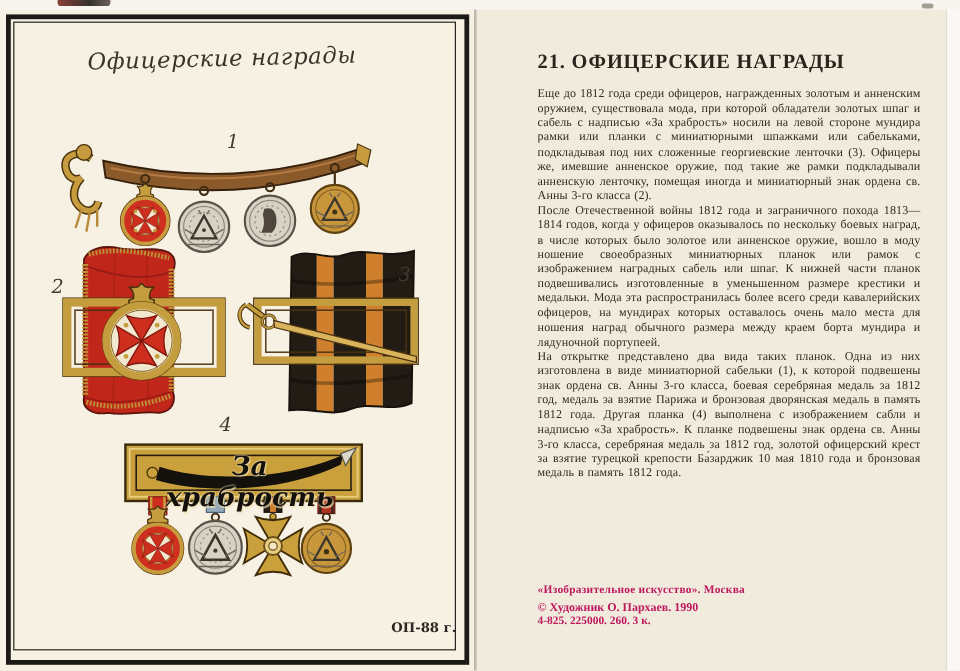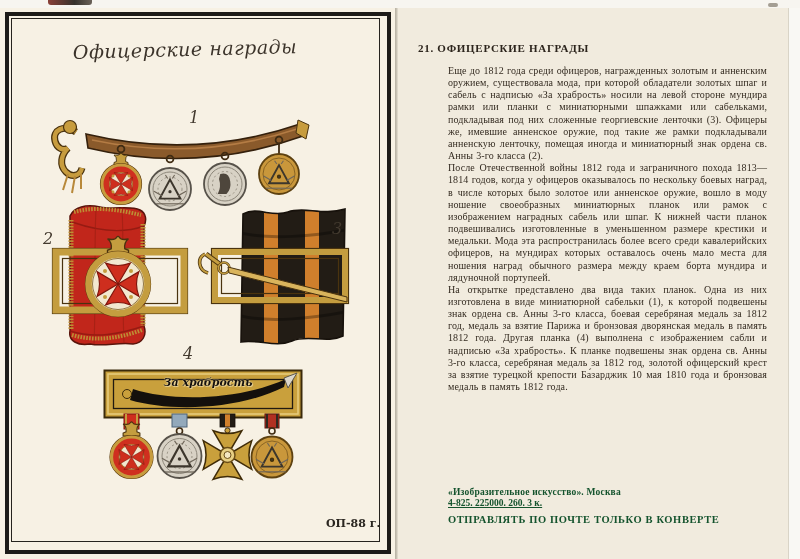--- a/index.html
+++ b/index.html
@@ -20,34 +20,34 @@
   .frame-outer{position:absolute;left:5px;top:4px;width:378px;height:534px;border:4px solid #1d1b18;}
   .frame-inner{position:absolute;left:11px;top:10px;width:367px;height:522px;border:1.2px solid #26231e;}
   .illustration-svg{position:absolute;left:0;top:0;width:395px;height:551px;}
   .lp-title{position:absolute;left:70px;top:30px;width:230px;text-align:center;
             font-family:"DejaVu Serif",serif;font-style:italic;font-size:19px;letter-spacing:.5px;
             color:#3b332a;transform:rotate(-1.5deg);}
   .fig-num{position:absolute;font-family:"DejaVu Serif",serif;font-style:italic;font-size:16px;color:#433a2f;}
   .fig-1{left:189px;top:100px;} .fig-2{left:43px;top:221px;}
   .fig-3{left:332px;top:211px;} .fig-4{left:183px;top:336px;}
   .plank-label{position:absolute;left:126px;top:368px;width:164px;text-align:center;
-               font-family:"DejaVu Serif",serif;font-style:italic;font-weight:bold;font-size:11px;color:#14100c;
+               font-family:"DejaVu Serif",serif;font-style:italic;font-weight:bold;font-size:22px;color:#14100c;
                text-shadow:0 0 2px rgba(243,226,178,.95),0 0 1px rgba(243,226,178,.95),1px 1px 0 rgba(243,226,178,.6);}
   .lp-signature{position:absolute;left:326px;top:509px;font-family:"DejaVu Serif",serif;
                 font-weight:bold;font-size:11px;color:#2a2620;}
   
   .right-page{position:absolute;left:398px;top:8px;width:390px;height:551px;background:#f1ebde;color:#30281f;}
-  .rp-heading{margin:34px 21px 0 20px;font-size:11px;font-weight:bold;letter-spacing:.7px;color:#2c241c;}
+  .rp-heading{margin:34px 21px 0 50px;font-size:17px;font-weight:bold;letter-spacing:.7px;color:#2c241c;}
   .rp-body{margin:11px 21px 0 50px;}
   .rp-body p{margin:0;font-size:10px;line-height:12.15px;font-weight:normal;text-align:justify;
              word-spacing:.6px;letter-spacing:.1px;color:#342b21;}
-  .rp-imprint{position:absolute;left:50px;top:479px;width:330px;color:#14532d;}
+  .rp-imprint{position:absolute;left:50px;top:479px;width:330px;color:#be185d;}
   .imp-publisher{font-size:9.5px;font-weight:bold;letter-spacing:.2px;}
   .imp-copyright{font-size:10px;font-weight:bold;margin-top:4px;}
-  .imp-code{font-size:9.5px;font-weight:bold;margin-top:1px;text-decoration:underline;}
+  .imp-code{font-size:9.5px;font-weight:bold;margin-top:1px;}
   .imp-notice{font-size:10.5px;font-weight:bold;letter-spacing:.6px;margin-top:6px;}
 </style>
 </head>
 <body>
 
 <div class="scan">
 
   <div class="top-strip">
     <div class="smudge-a"></div>
     <div class="smudge-b"></div>
@@ -261,17 +261,17 @@
 
   <div class="right-page">
     <h1 class="rp-heading">21. ОФИЦЕРСКИЕ НАГРАДЫ</h1>
     <div class="rp-body">
       <p>Еще до 1812 года среди офицеров, награжденных золотым и анненским оружием, существовала мода, при которой обладатели золотых шпаг и сабель с надписью «За храбрость» носили на левой стороне мундира рамки или планки с миниатюрными шпажками или сабельками, подкладывая под них сложенные георгиевские ленточки (3). Офицеры же, имевшие анненское оружие, под такие же рамки подкладывали анненскую ленточку, помещая иногда и миниатюрный знак ордена св. Анны 3-го класса (2).</p>
       <p>После Отечественной войны 1812 года и заграничного похода 1813—1814 годов, когда у офицеров оказывалось по нескольку боевых наград, в числе которых было золотое или анненское оружие, вошло в моду ношение своеобразных миниатюрных планок или рамок с изображением наградных сабель или шпаг. К нижней части планок подвешивались изготовленные в уменьшенном размере крестики и медальки. Мода эта распространилась более всего среди кавалерийских офицеров, на мундирах которых оставалось очень мало места для ношения наград обычного размера между краем борта мундира и лядуночной портупеей.</p>
       <p>На открытке представлено два вида таких планок. Одна из них изготовлена в виде миниатюрной сабельки (1), к которой подвешены знак ордена св. Анны 3-го класса, боевая серебряная медаль за 1812 год, медаль за взятие Парижа и бронзовая дворянская медаль в память 1812 года. Другая планка (4) выполнена с изображением сабли и надписью «За храбрость». К планке подвешены знак ордена св. Анны 3-го класса, серебряная медаль за 1812 год, золотой офицерский крест за взятие турецкой крепости Ба́зарджик 10 мая 1810 года и бронзовая медаль в память 1812 года.</p>
     </div>
     <div class="rp-imprint">
       <div class="imp-publisher">«Изобразительное искусство». Москва</div>
+      <div class="imp-copyright">© Художник О. Пархаев. 1990</div>
       <div class="imp-code">4-825. 225000. 260. 3 к.</div>
-      <div class="imp-notice">ОТПРАВЛЯТЬ ПО ПОЧТЕ ТОЛЬКО В КОНВЕРТЕ</div>
     </div>
   </div>
 </div>
 
 </body></html>

